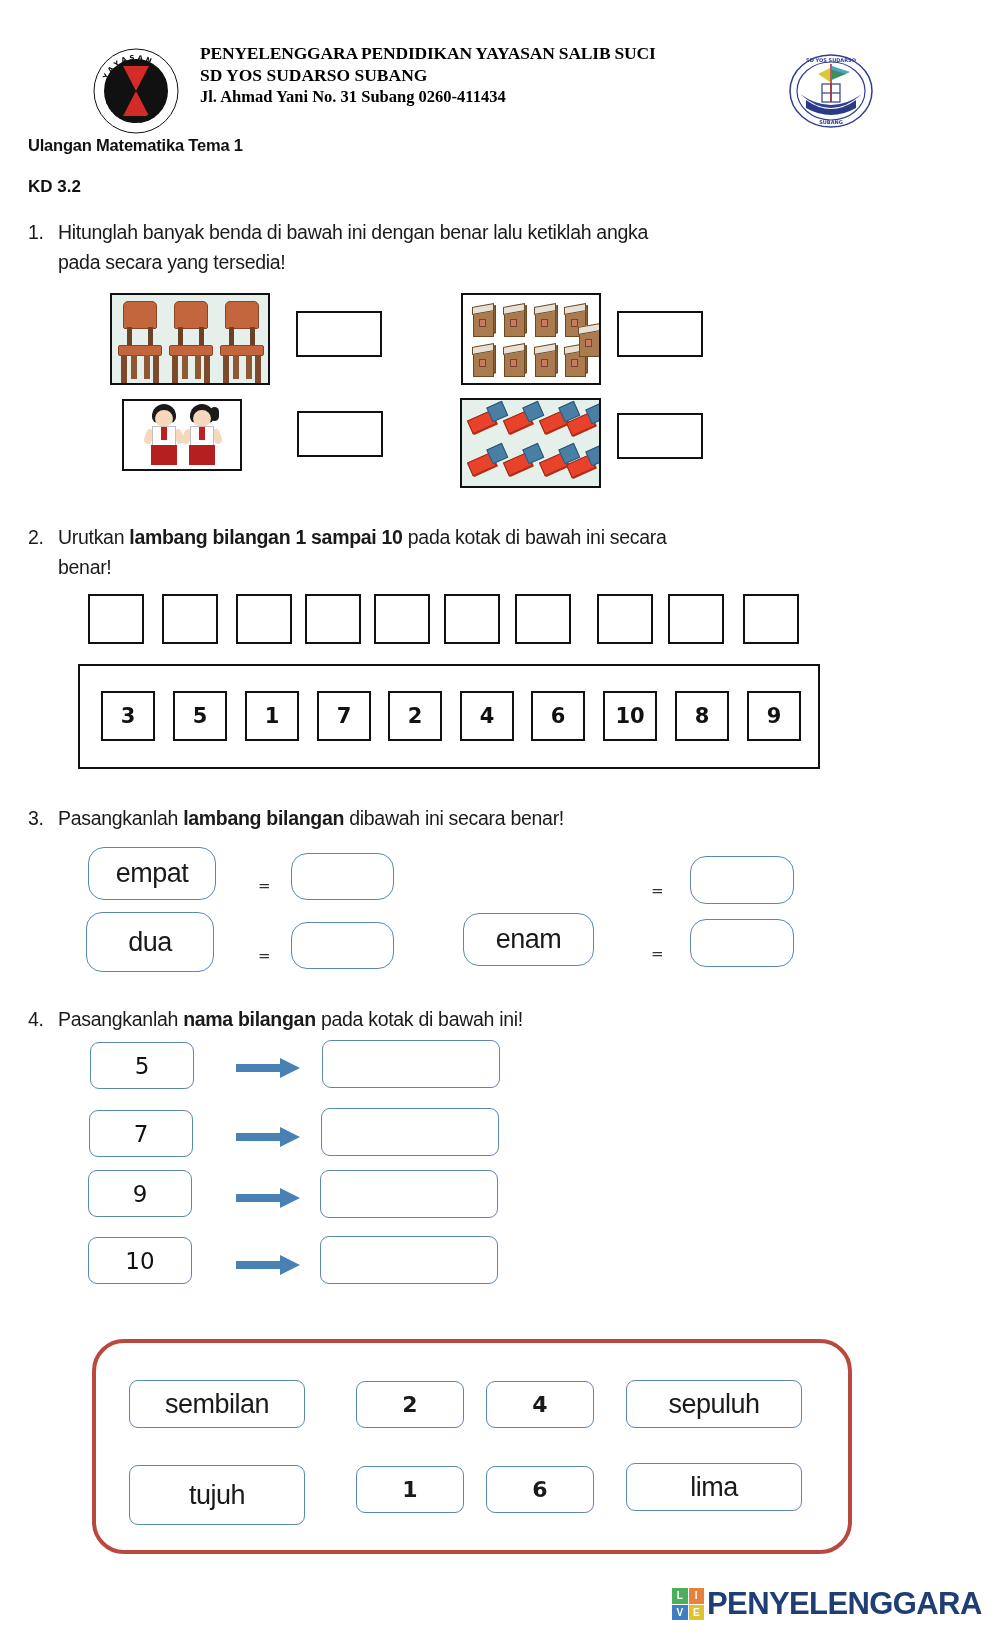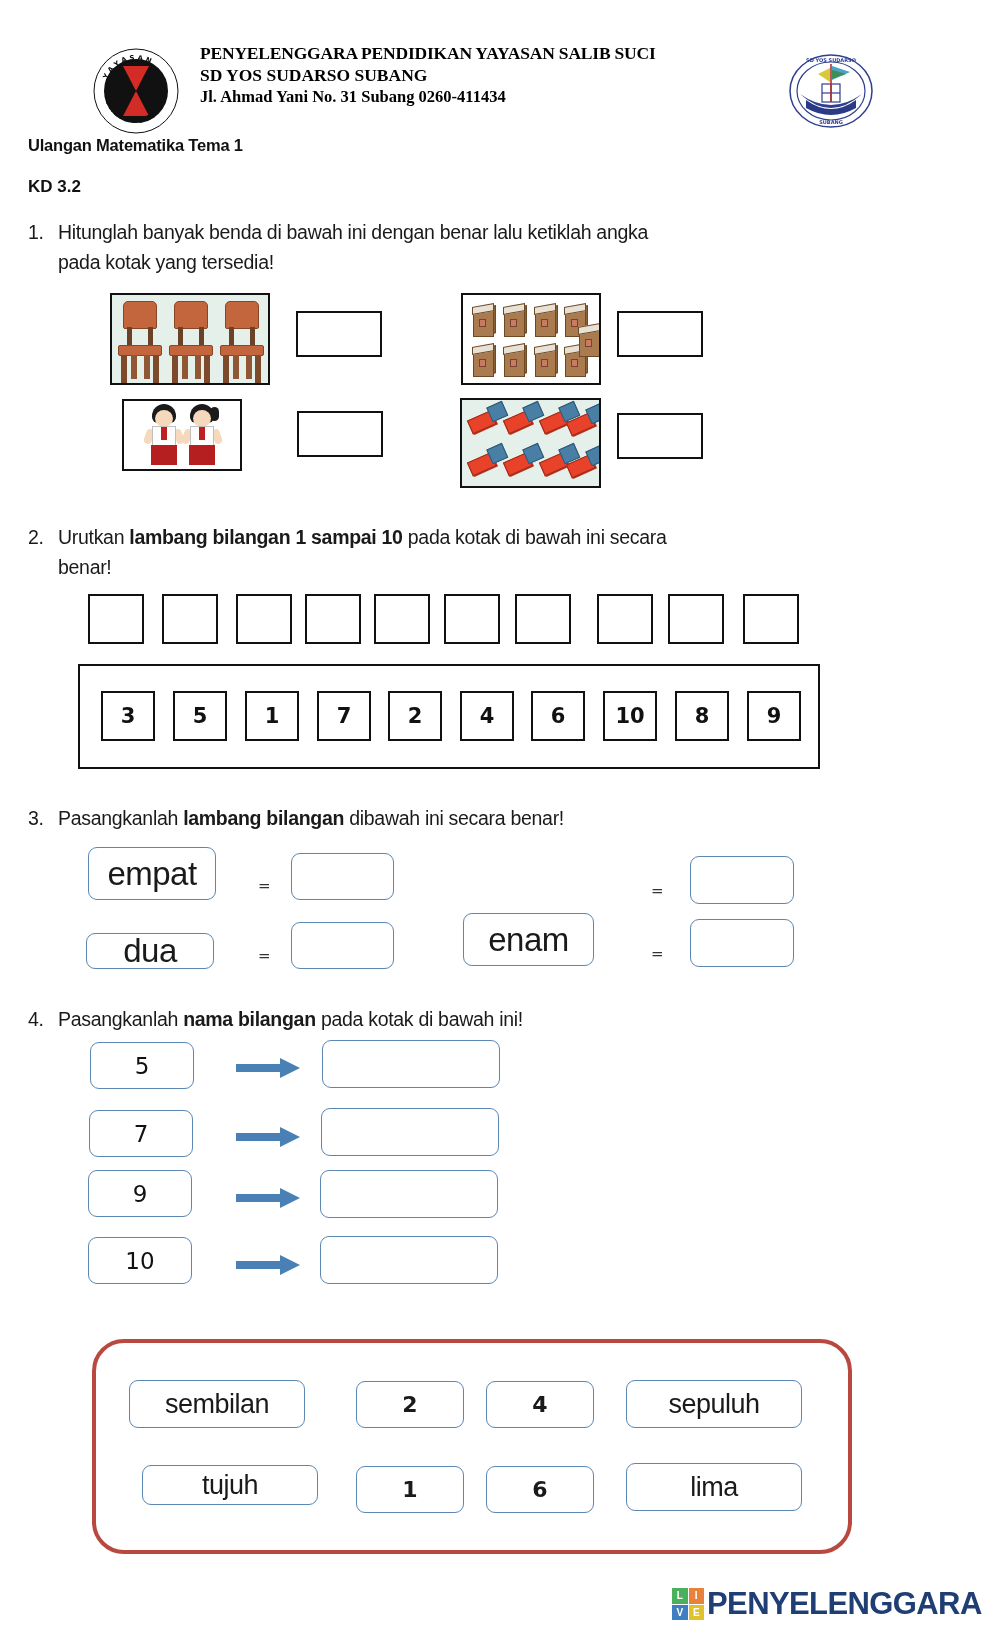--- a/index.html
+++ b/index.html
@@ -203,24 +203,24 @@
     display: flex; align-items: center; justify-content: center;
     font-size: 21px; font-weight: bold; color: #111;
     font-family: "DejaVu Sans", sans-serif;
   }
 
   
   .q3-area { position: relative; height: 175px; }
   .rbox {
     position: absolute;
     border: 1.6px solid #5b87b3;
-    border-radius: 9px;
+    border-radius: 16px;
     background: #fff;
     display: flex; align-items: center; justify-content: center;
-    font-size: 33px; color: #1a1a1a;
+    font-size: 27px; color: #1a1a1a;
     letter-spacing: -0.5px;
   }
   .eq {
     position: absolute;
     font-size: 15px; color: #333;
     font-family: "DejaVu Sans", sans-serif;
   }
 
   
   .q4-area { position: relative; height: 260px; }
@@ -354,21 +354,21 @@
   </div>
 </div>
 
 <div class="sheet-title">Ulangan Matematika Tema 1</div>
 <div class="kd">KD 3.2</div>
 
 <div class="q">
   <span class="q-num">1.</span>
   <span class="q-body">
     <span>Hitunglah banyak benda di bawah ini dengan benar lalu ketiklah angka</span><br>
-    <span>pada kotak yang tersedia!</span>
+    <span>pada secara yang tersedia!</span>
   </span>
 </div>
 
 <div class="q1-area">
 
   <div class="pic" style="left:110px; top:8px; width:160px; height:92px;">
     <div class="chair" style="left:6px; top:6px;">
       <div class="back"></div>
         <div class="post-l"></div>
         <div class="post-r"></div>
@@ -572,21 +572,21 @@
 
 <div class="q3-area" style="margin-top:10px;">
 
   <div class="rbox" style="left:88px; top:4px; width:128px; height:53px;">empat</div>
   <div class="eq" style="left:258px; top:34px;">=</div>
   <div class="rbox" style="left:291px; top:10px; width:103px; height:47px;"></div>
 
   <div class="eq" style="left:651px; top:39px;">=</div>
   <div class="rbox" style="left:690px; top:13px; width:104px; height:48px;"></div>
 
-  <div class="rbox" style="left:86px; top:90px; width:128px; height:36px;">dua</div>
+  <div class="rbox" style="left:86px; top:69px; width:128px; height:60px;">dua</div>
   <div class="eq" style="left:258px; top:104px;">=</div>
   <div class="rbox" style="left:291px; top:79px; width:103px; height:47px;"></div>
 
   <div class="rbox" style="left:463px; top:70px; width:131px; height:53px;">enam</div>
   <div class="eq" style="left:651px; top:102px;">=</div>
   <div class="rbox" style="left:690px; top:76px; width:104px; height:48px;"></div>
 </div>
 
 <div class="q" style="margin-top:-14px;">
   <span class="q-num">4.</span>
@@ -625,21 +625,21 @@
   </div>
   <div class="blankbox" style="left:320px; top:194px;"></div>
 </div>
 
 <div class="wordbank">
   <div class="wb-item wb-word" style="left:33px;  top:37px;  width:176px; height:48px;">sembilan</div>
   <div class="wb-item wb-num" style="left:260px; top:38px;  width:108px; height:47px;">2</div>
   <div class="wb-item wb-num" style="left:390px; top:38px;  width:108px; height:47px;">4</div>
   <div class="wb-item wb-word" style="left:530px; top:37px;  width:176px; height:48px;">sepuluh</div>
 
-  <div class="wb-item wb-word" style="left:46px;  top:122px; width:176px; height:40px;">tujuh</div>
+  <div class="wb-item wb-word" style="left:33px;  top:122px; width:176px; height:60px;">tujuh</div>
   <div class="wb-item wb-num" style="left:260px; top:123px; width:108px; height:47px;">1</div>
   <div class="wb-item wb-num" style="left:390px; top:123px; width:108px; height:47px;">6</div>
   <div class="wb-item wb-word" style="left:530px; top:120px; width:176px; height:48px;">lima</div>
 </div>
 
 <div class="footer">
   <div class="lw-tiles">
     <span style="background:#4bb05c;">L</span>
     <span style="background:#e8823a;">I</span>
     <span style="background:#3f7fc1;">V</span>

